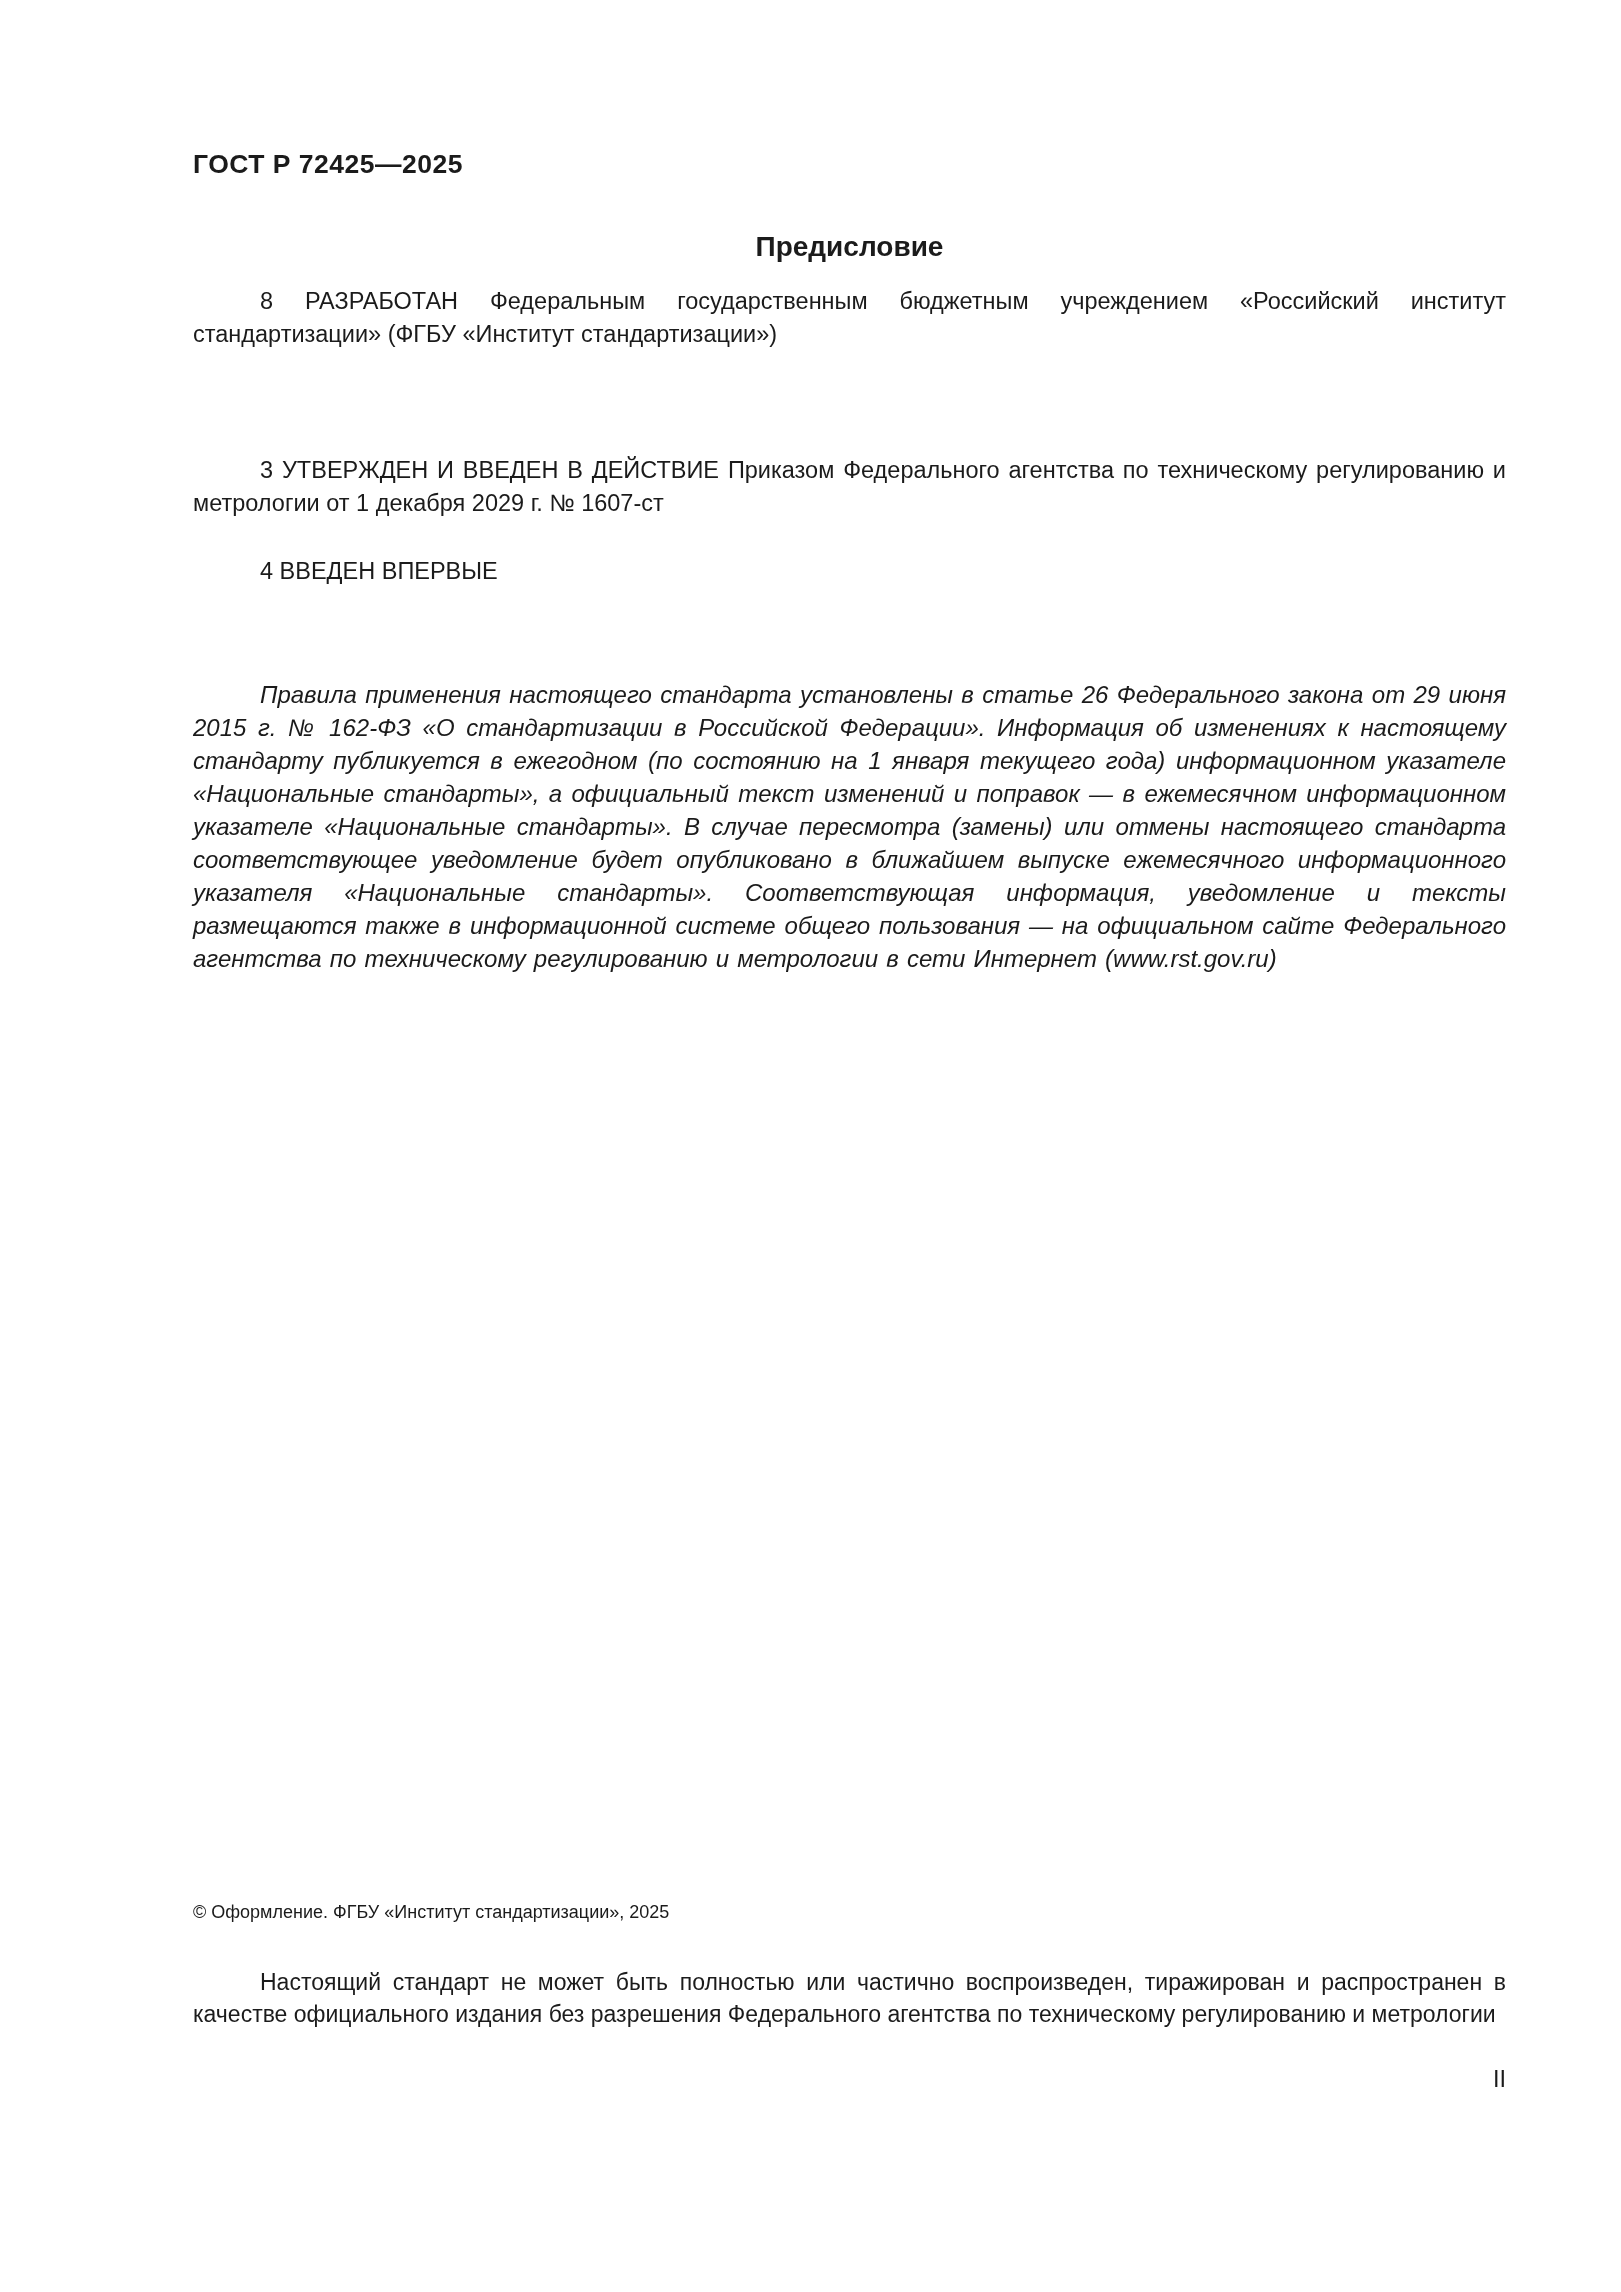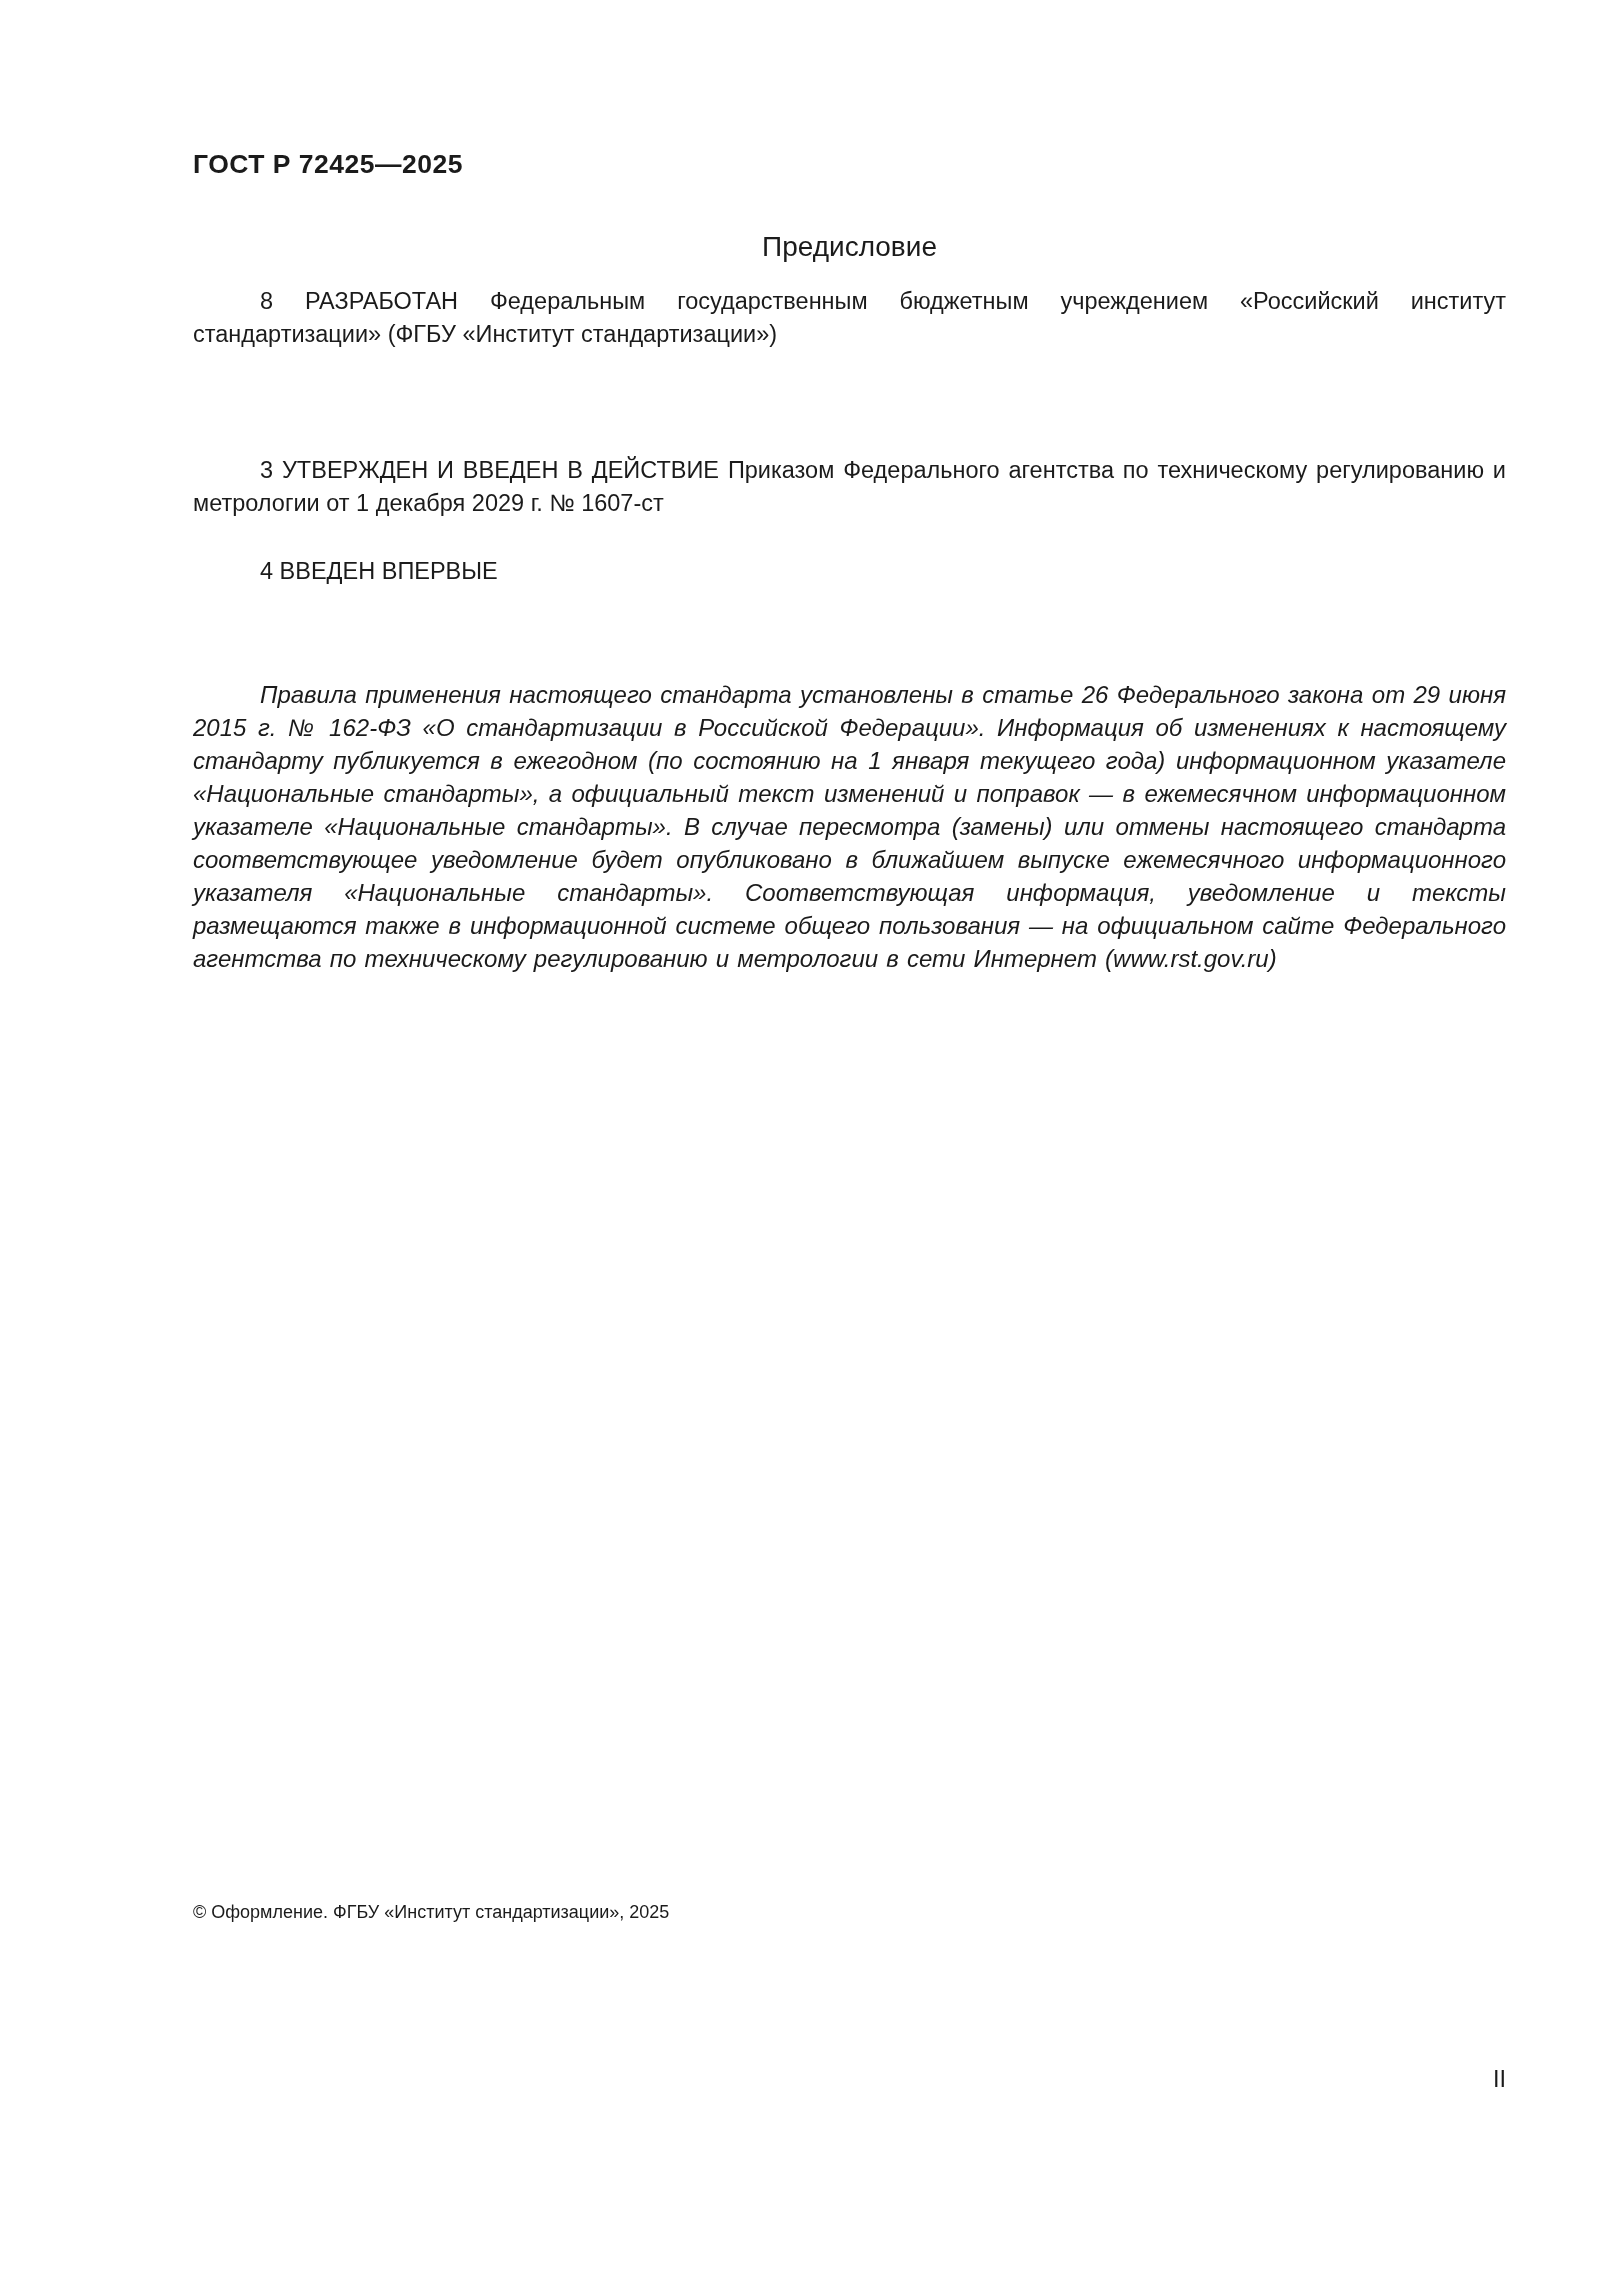--- a/index.html
+++ b/index.html
@@ -27,21 +27,21 @@
   .doc-header {
     top: 149px;
     font-size: 26.5px;
     font-weight: bold;
     letter-spacing: 0.5px;
     text-align: left;
   }
   .doc-title {
     top: 231px;
     font-size: 28px;
-    font-weight: normal;
+    font-weight: bold;
     text-align: center;
   }
   .para {
     font-size: 23.5px;
     line-height: 33px;
     text-align: justify;
     text-indent: 67px;
   }
   .para-1 { top: 285px; }
   .para-2 { top: 385px; }
@@ -87,17 +87,18 @@
 
 
   <p class="block para para-3">3  УТВЕРЖДЕН И ВВЕДЕН В ДЕЙСТВИЕ Приказом Федерального агентства по техническому регулированию и метрологии от 1 декабря 2029 г. № 1607-ст</p>
 
   <p class="block para para-4">4  ВВЕДЕН ВПЕРВЫЕ</p>
 
   <p class="block legal-note">Правила применения настоящего стандарта установлены в статье 26 Федерального закона от 29 июня 2015 г. № 162-ФЗ «О стандартизации в Российской Федерации». Информация об изменениях к настоящему стандарту публикуется в ежегодном (по состоянию на 1 января текущего года) информационном указателе «Национальные стандарты», а официальный текст изменений и поправок — в ежемесячном информационном указателе «Национальные стандарты». В случае пересмотра (замены) или отмены настоящего стандарта соответствующее уведомление будет опубликовано в ближайшем выпуске ежемесячного информационного указателя «Национальные стандарты». Соответствующая информация, уведомление и тексты размещаются также в информационной системе общего пользования — на официальном сайте Федерального агентства по техническому регулированию и метрологии в сети Интернет (www.rst.gov.ru)</p>
 
   <div class="block copyright">© Оформление. ФГБУ «Институт стандартизации», 2025</div>
 
+  <p class="block repro-notice">Настоящий стандарт не может быть полностью или частично воспроизведен, тиражирован и распространен в качестве официального издания без разрешения Федерального агентства по техническому регулированию и метрологии</p>
 
   <div class="block page-number">II</div>
 
 </div>
 
 
 </body></html>

